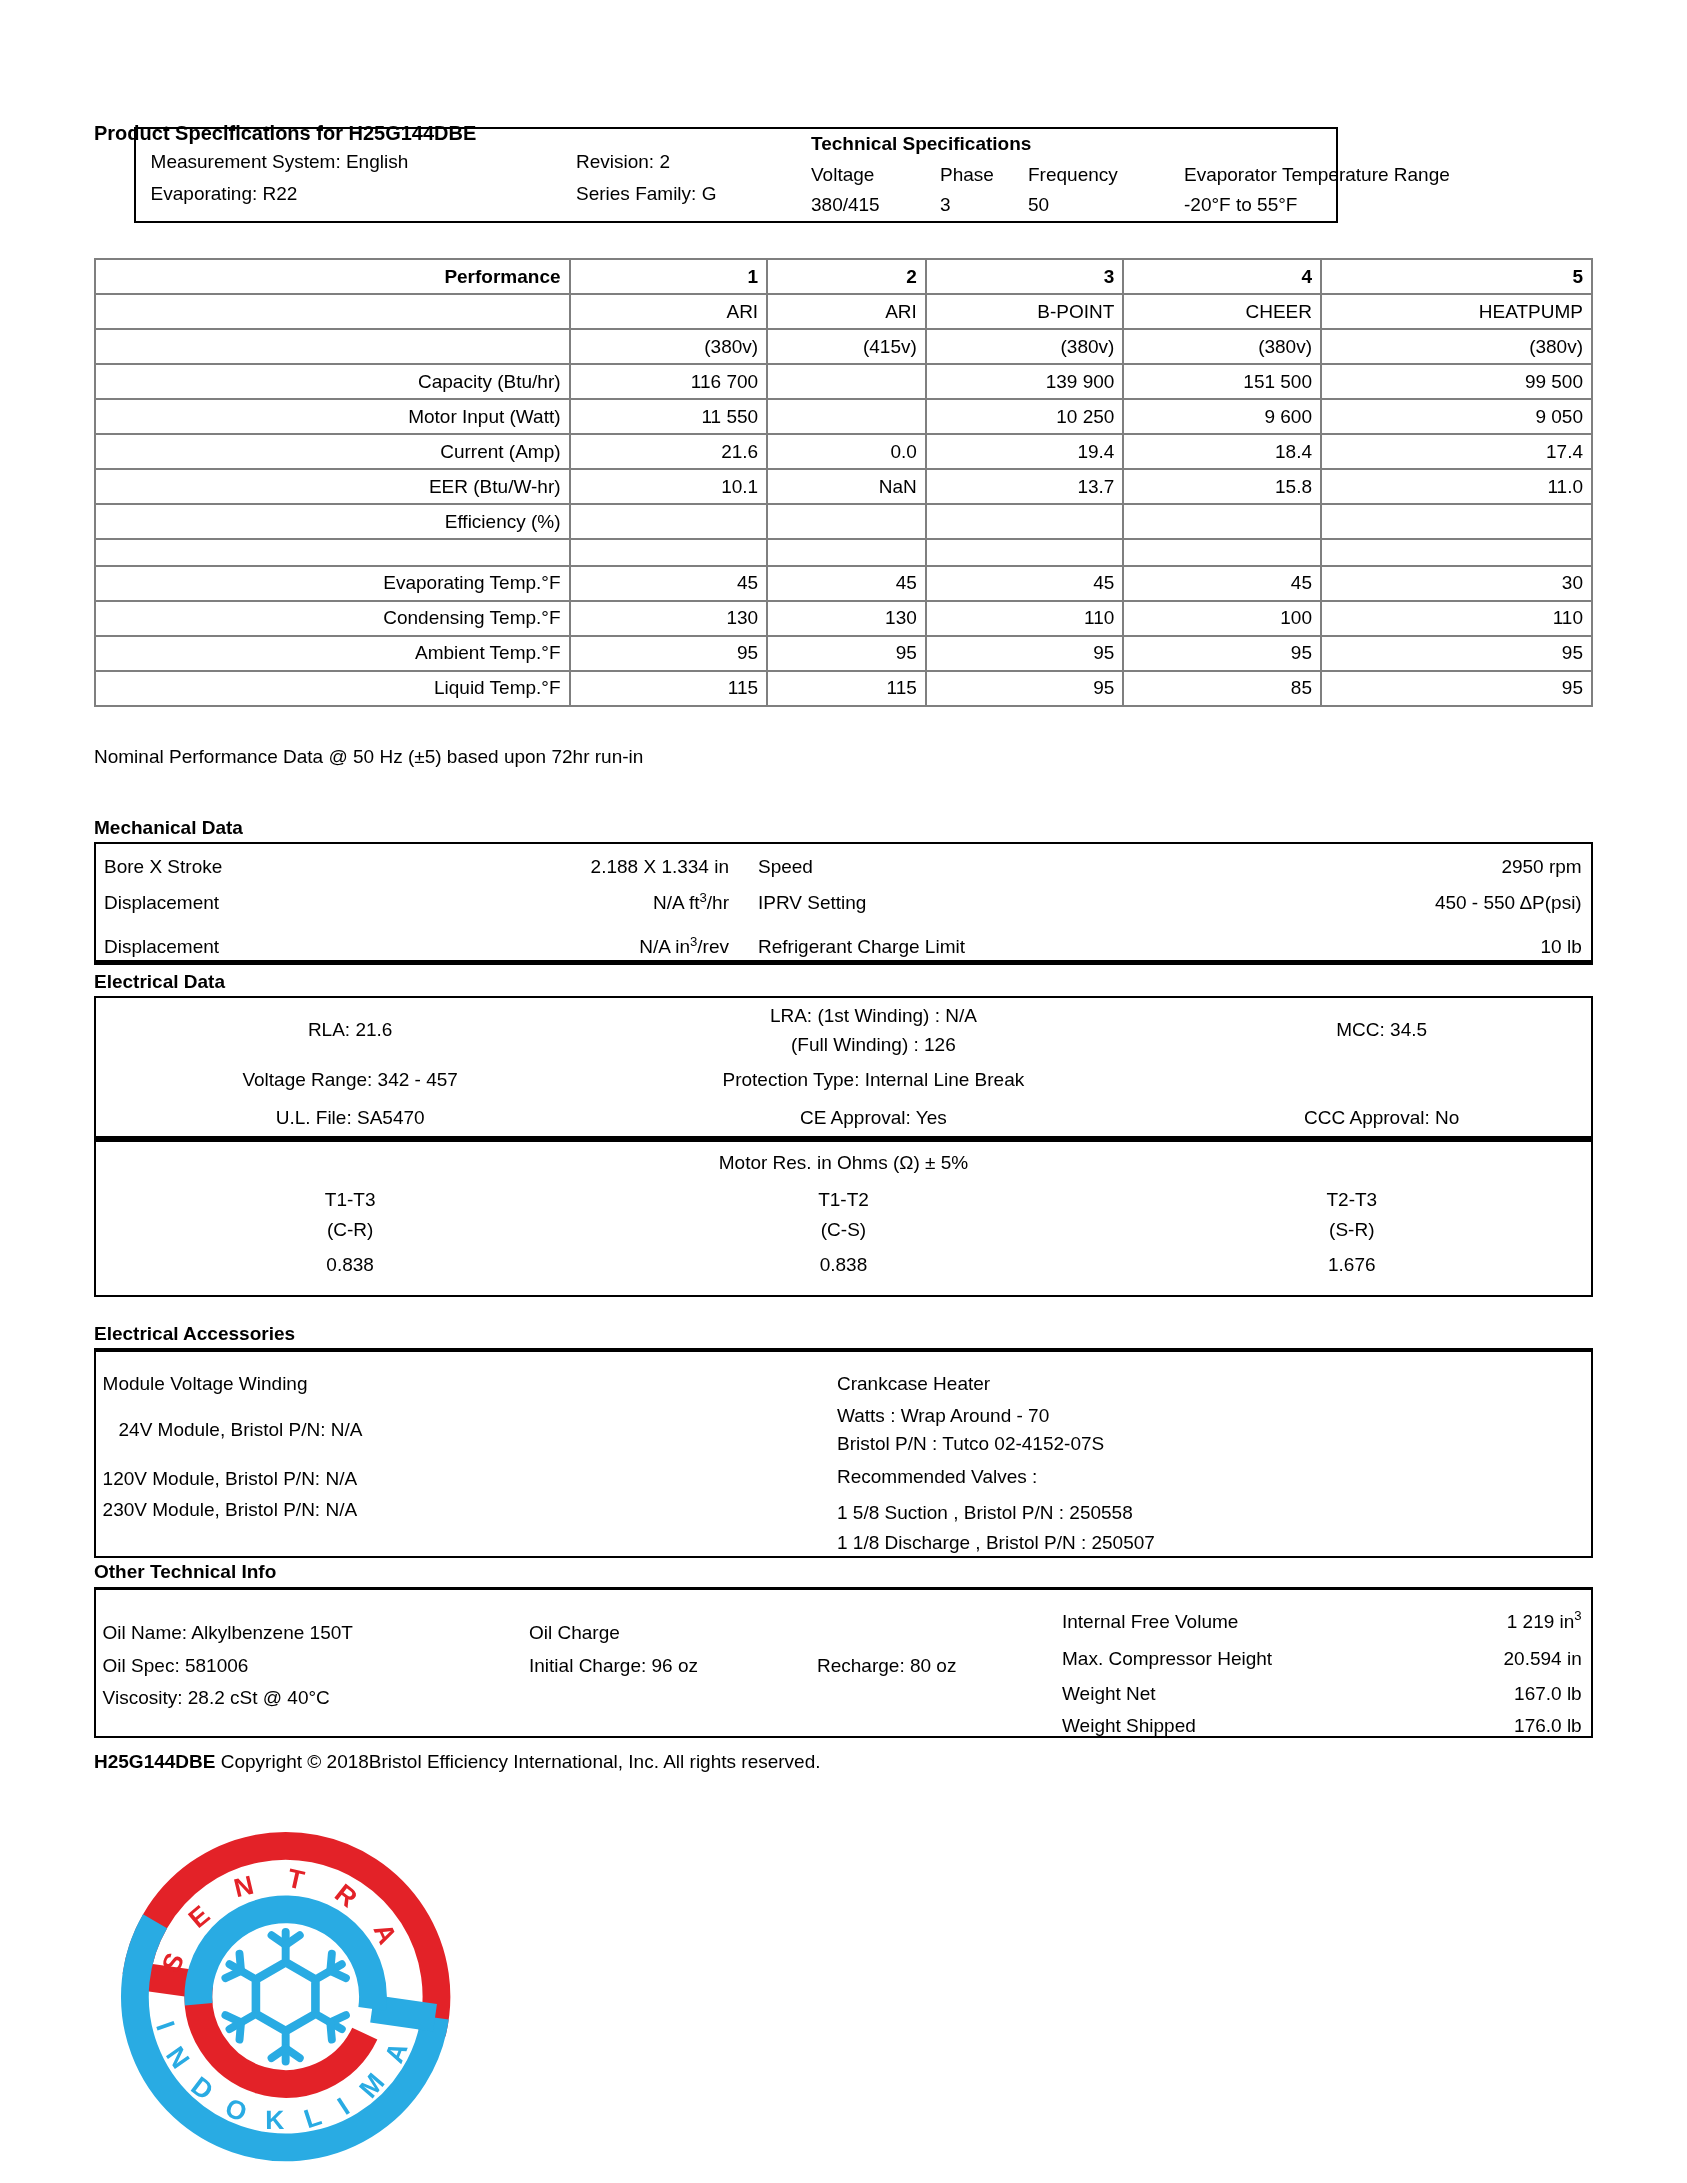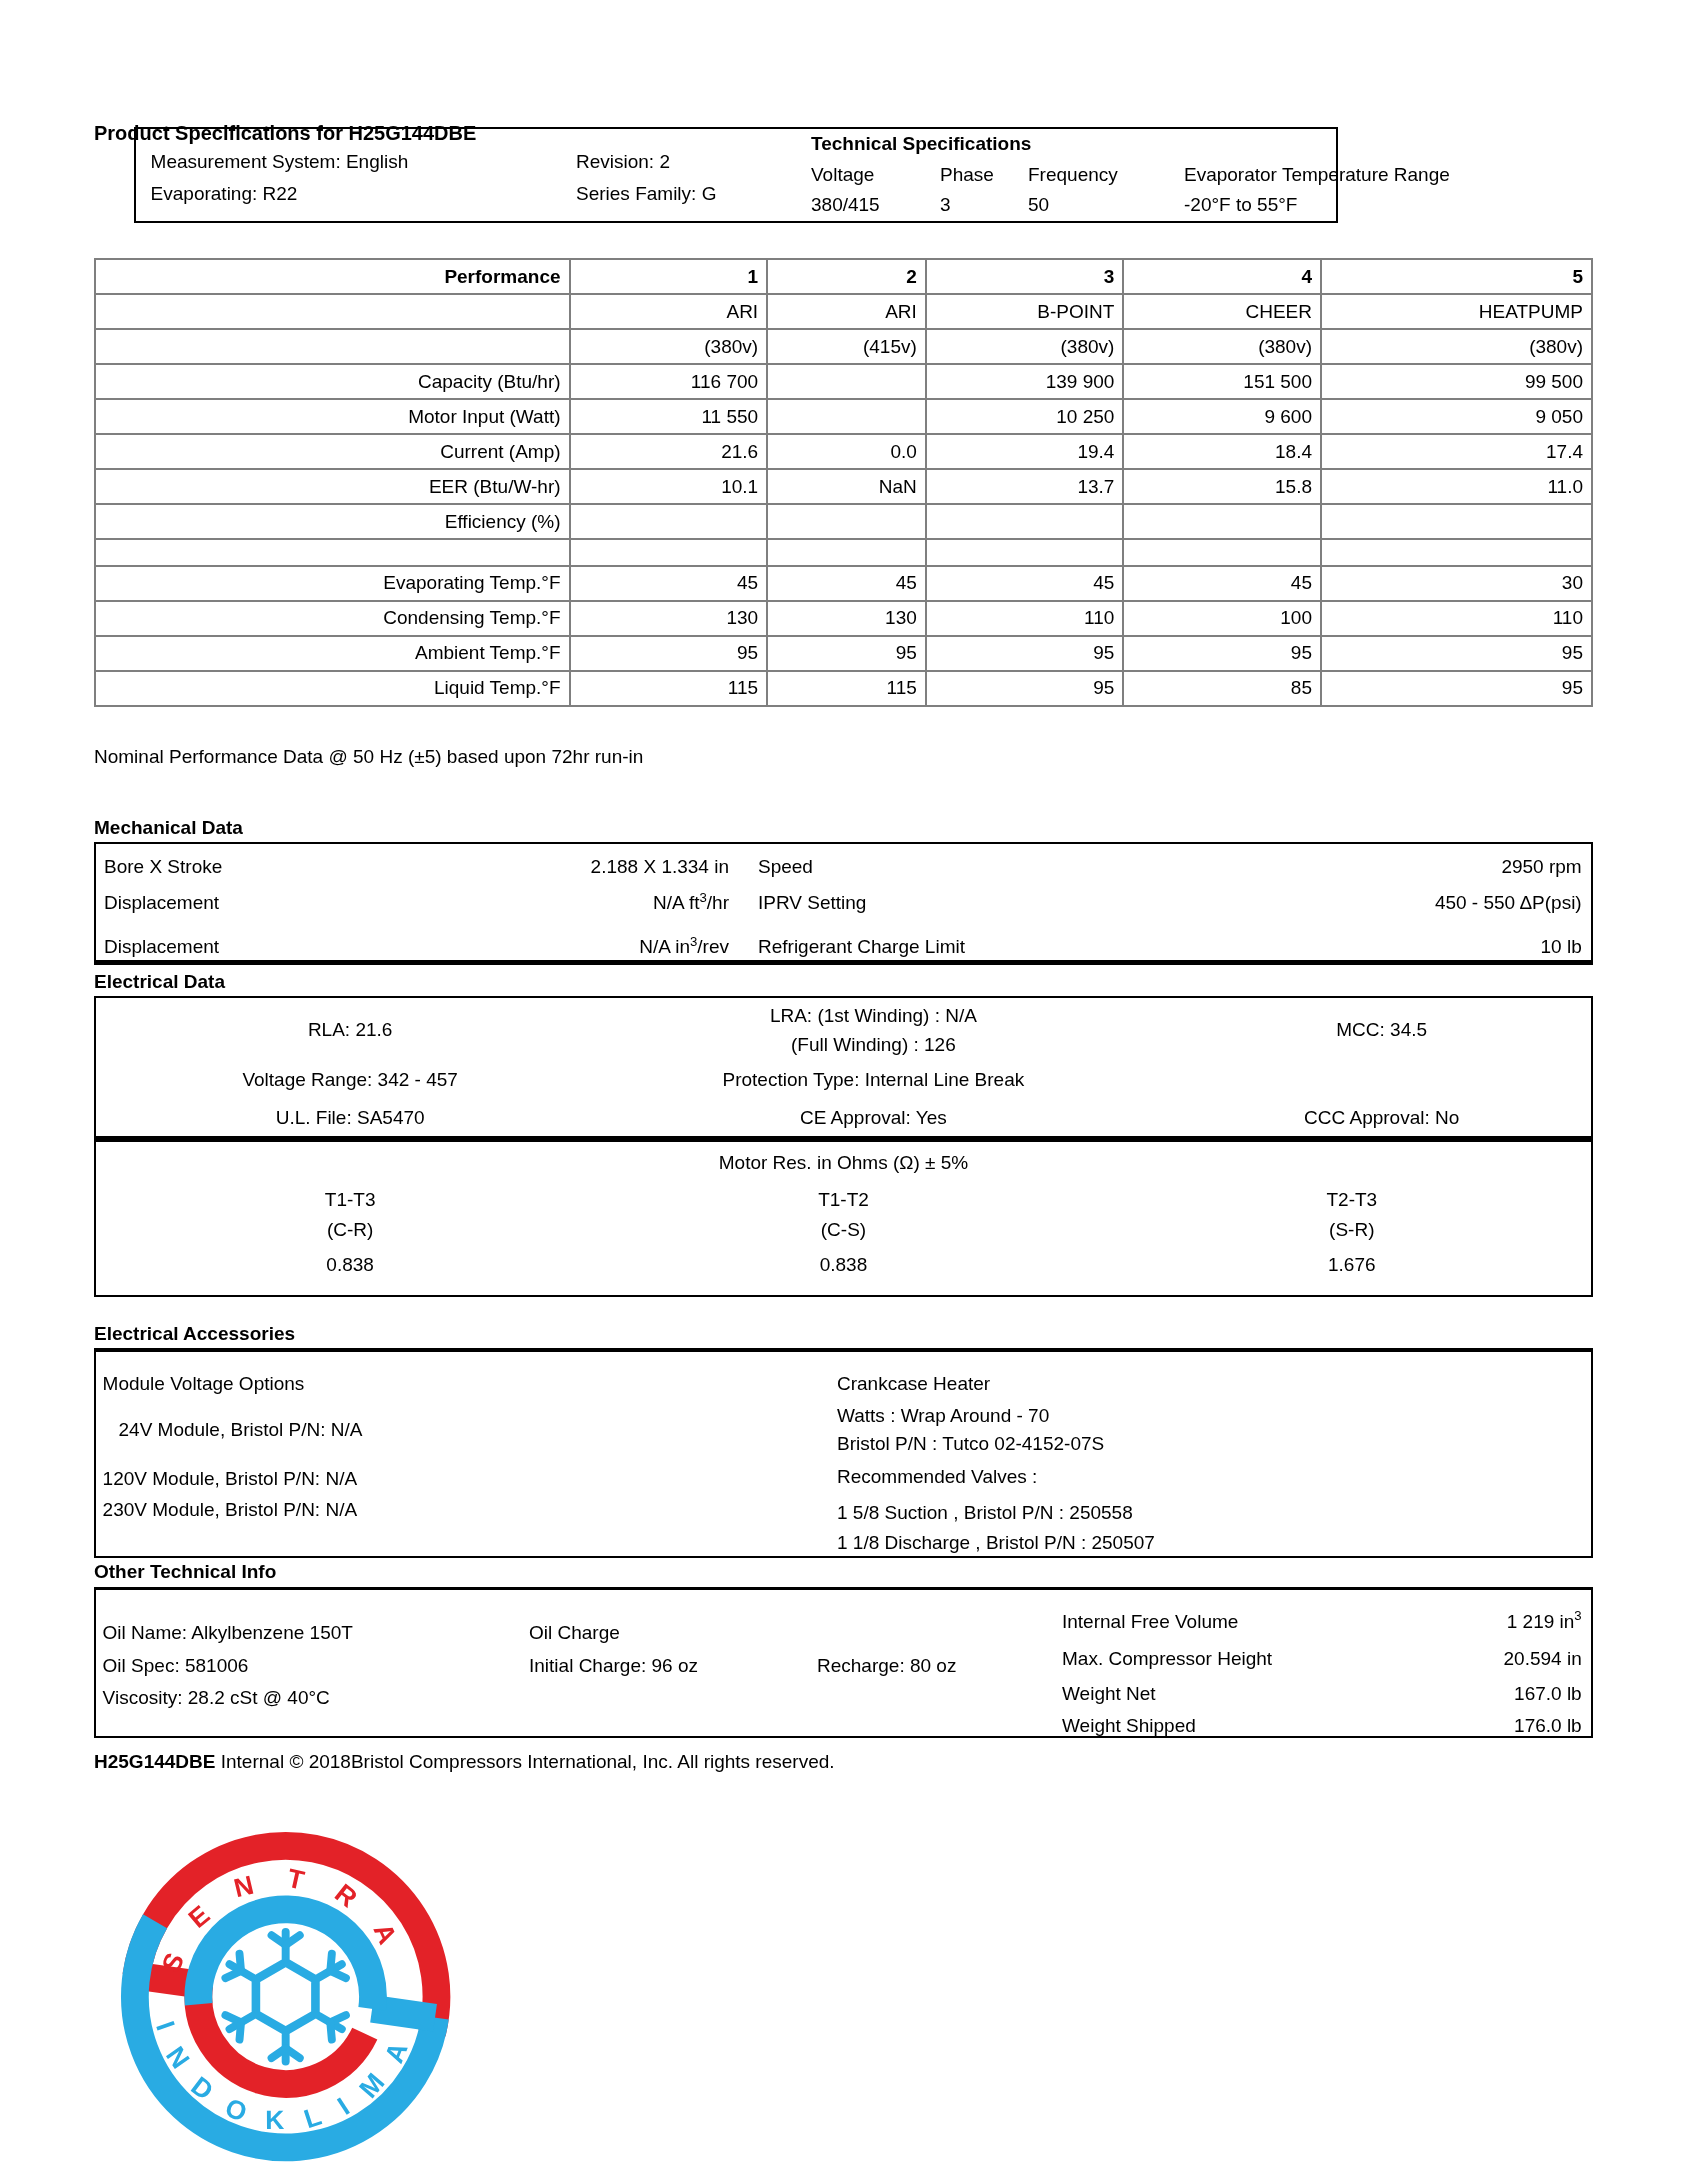--- a/index.html
+++ b/index.html
@@ -246,21 +246,21 @@
     </div>
   <div class="res-row" style="top:256px">
       <div class="res-cell res-col0">0.838</div>
       <div class="res-cell res-col1">0.838</div>
       <div class="res-cell res-col2">1.676</div>
     </div>
 </div>
 
 <div class="abs sec-title" style="top:1323px">Electrical Accessories</div>
 <div class="abs acc-box">
-  <div class="abs" style="left:6.6px; top:21px">Module Voltage Options</div>
+  <div class="abs" style="left:6.6px; top:21px">Module Voltage Winding</div>
   <div class="abs" style="left:22.5px; top:67px">24V Module, Bristol P/N:  N/A</div>
   <div class="abs" style="left:6.6px; top:116px">120V Module, Bristol P/N: N/A</div>
   <div class="abs" style="left:6.6px; top:147px">230V Module, Bristol P/N: N/A</div>
 
   <div class="abs" style="left:741px; top:21px">Crankcase Heater</div>
   <div class="abs" style="left:741px; top:53px">Watts : Wrap Around - 70</div>
   <div class="abs" style="left:741px; top:81px">Bristol P/N : Tutco 02-4152-07S</div>
   <div class="abs" style="left:741px; top:114px">Recommended Valves :</div>
   <div class="abs" style="left:741px; top:150px">1 5/8 Suction , Bristol P/N : 250558</div>
   <div class="abs" style="left:741px; top:180px">1 1/8 Discharge , Bristol P/N : 250507</div>
@@ -282,21 +282,21 @@
   <div class="abs" style="left:966px; top:58px">Max. Compressor Height</div>
   <div class="other-val" style="top:58px">20.594 in</div>
 
   <div class="abs" style="left:966px; top:93px">Weight Net</div>
   <div class="other-val" style="top:93px">167.0 lb</div>
 
   <div class="abs" style="left:966px; top:125px">Weight Shipped</div>
   <div class="other-val" style="top:125px">176.0 lb</div>
 </div>
 
-<div class="abs footer-line"><span class="b">H25G144DBE</span><span> Internal © 2018Bristol Compressors International, Inc. All rights reserved.</span></div>
+<div class="abs footer-line"><span class="b">H25G144DBE</span><span> Copyright © 2018Bristol Efficiency International, Inc. All rights reserved.</span></div>
 
 <div class="abs logo-wrap">
   <svg width="334" height="334" viewBox="0 0 505 505" style="font-size:29px">
 
     <path class="lg-red" d="M 26.2 220.3 A 228 228 0 1 1 473.2 307.2" fill="none" stroke-width="42" stroke="#e32228"></path>
 
     <line class="lg-red" x1="26.2" y1="220.3" x2="121.3" y2="233.6" stroke-width="42" stroke="#e32228"></line>
 
     <path class="lg-red" d="M 121.3 233.6 A 132 132 0 0 0 371.6 307.8" fill="none" stroke-width="42" stroke="#e32228"></path>
 

